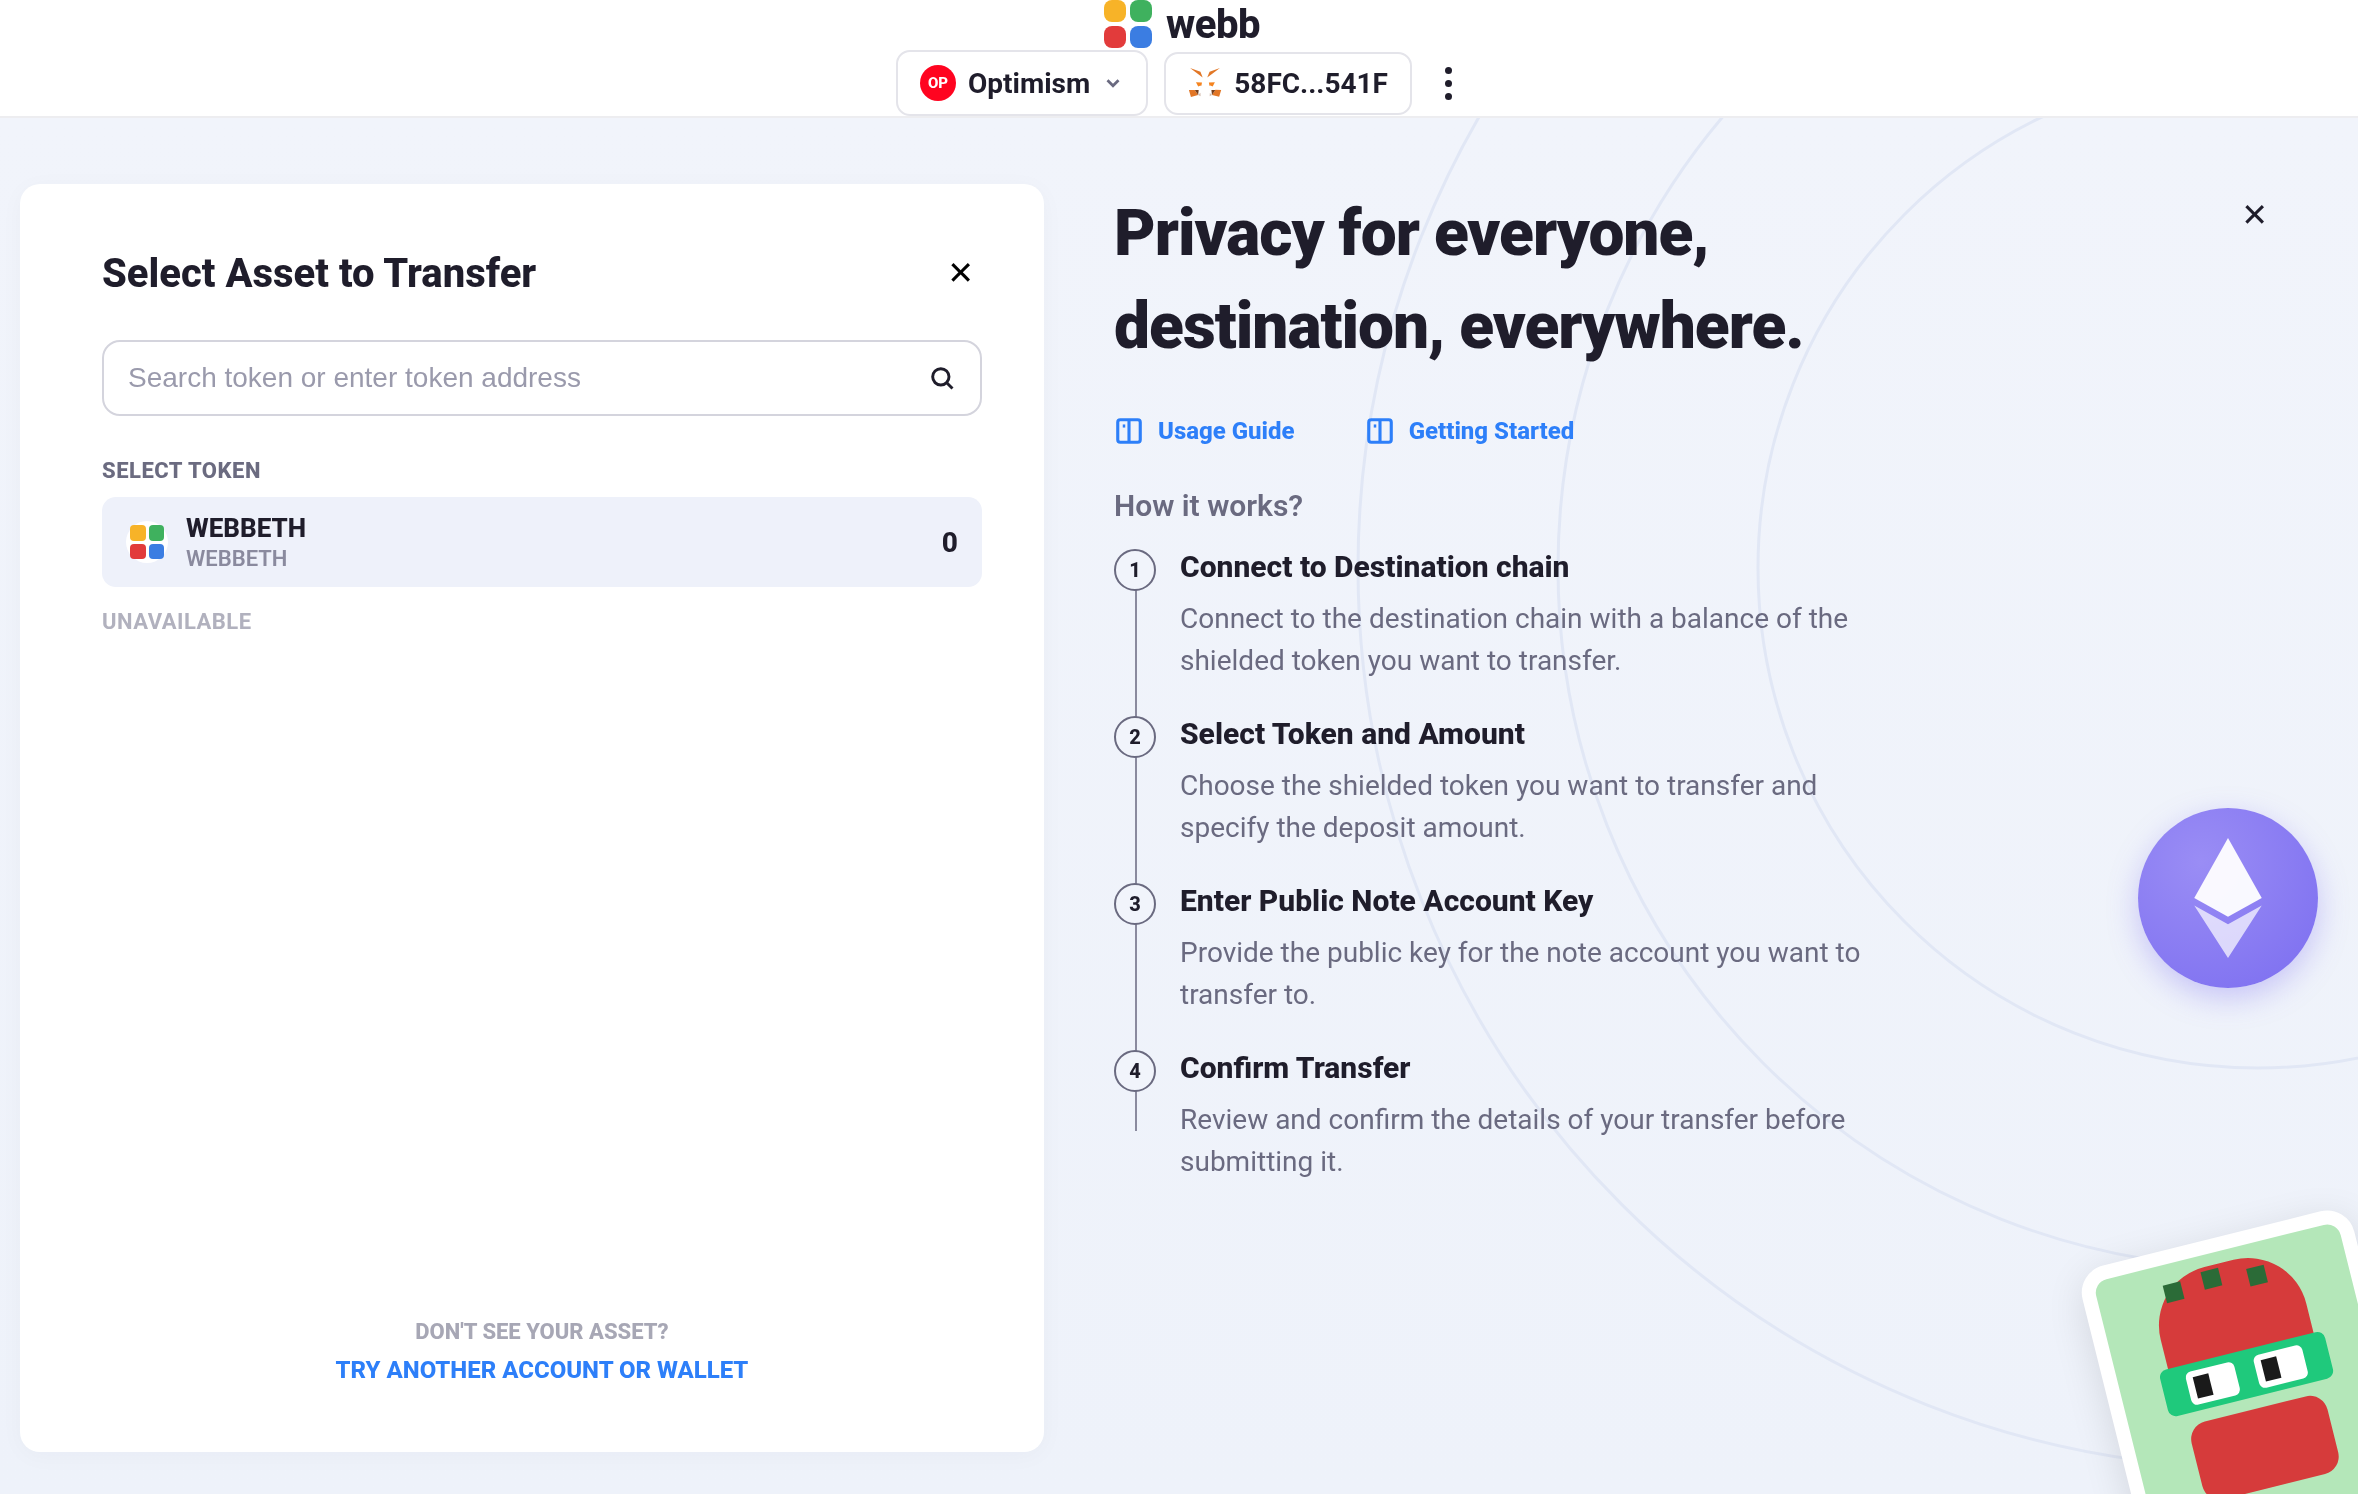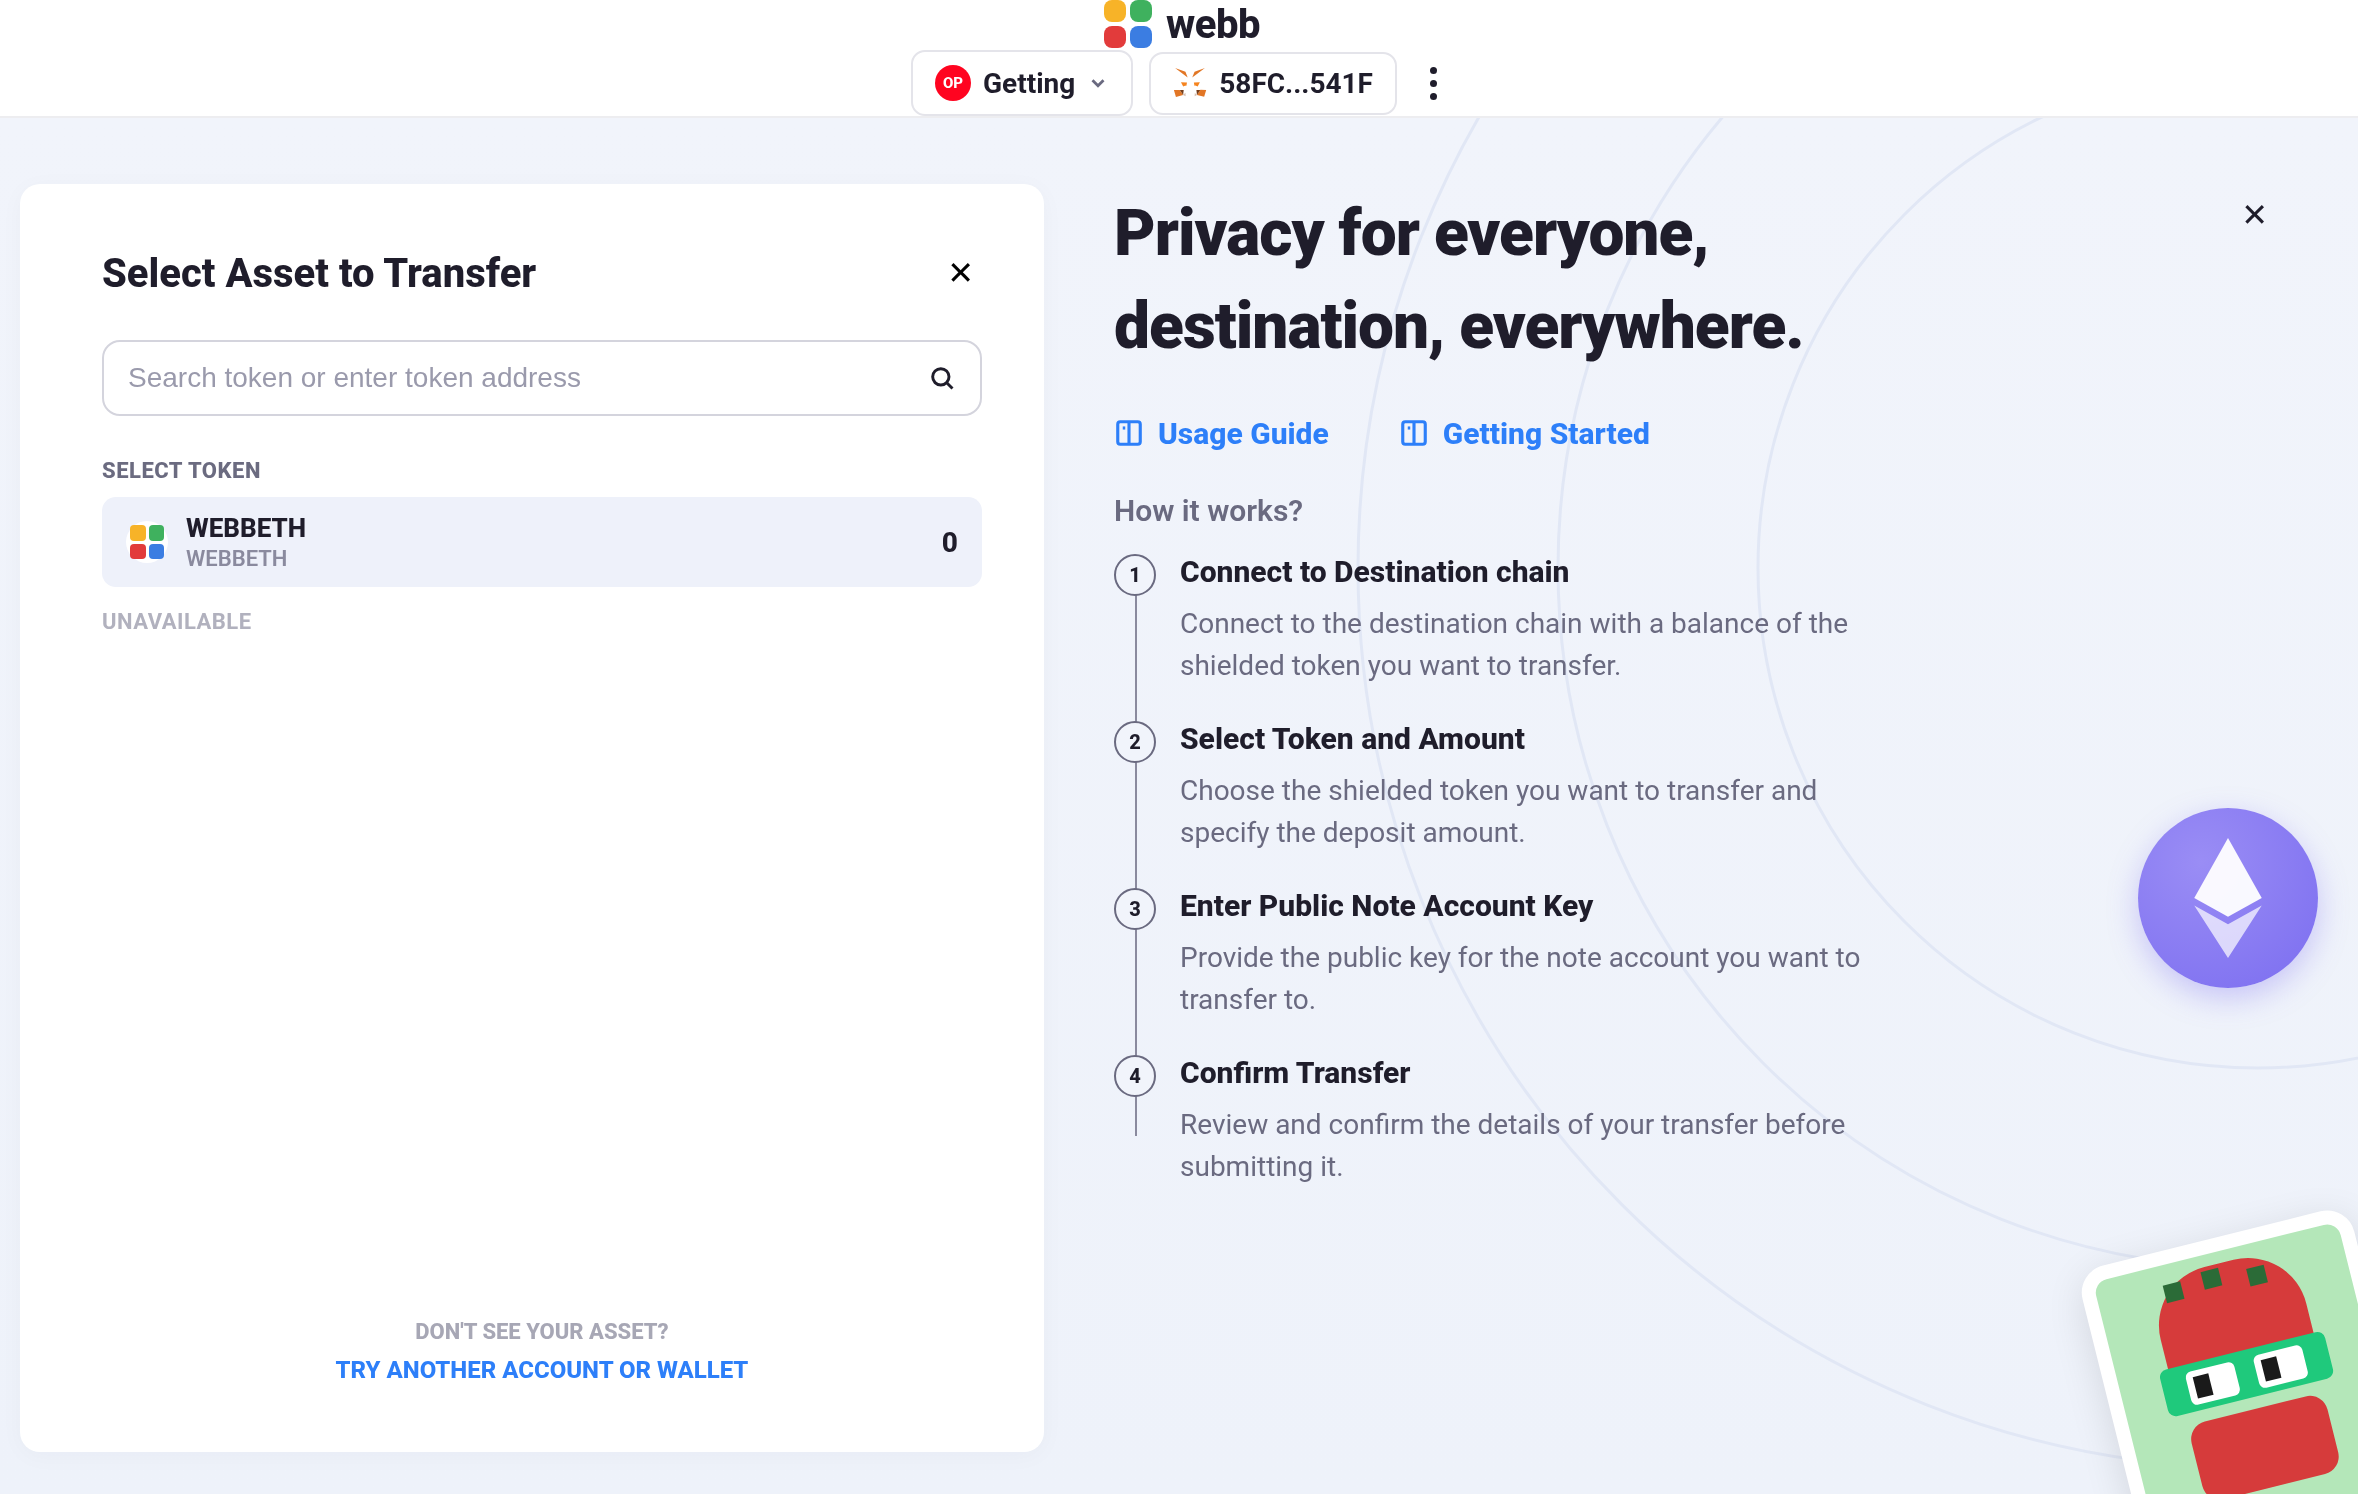--- a/index.html
+++ b/index.html
@@ -222,21 +222,21 @@
 }
 .info-links {
   display: flex;
   gap: 70px;
   margin-top: 42px;
 }
 .info-link {
   display: flex;
   align-items: center;
   gap: 14px;
-  font-size: 30px;
+  font-size: 24px;
   font-weight: 800;
   color: #2d7ff9;
   cursor: pointer;
 }
 .book-icon { width: 30px; height: 30px; stroke: #2d7ff9; fill: none; stroke-width: 2.5; }
 
 .how-label {
   margin-top: 42px;
   font-size: 30px;
   font-weight: 600;
@@ -360,21 +360,21 @@
       <div class="logo-dot y"></div>
         <div class="logo-dot g"></div>
       <div class="logo-dot r"></div>
         <div class="logo-dot b"></div>
     </div>
     <div class="logo-text">webb</div>
   </div>
   <div class="header-right">
     <div class="pill">
       <div class="net-badge">OP</div>
-      <span>Getting</span>
+      <span>Optimism</span>
       <svg width="22" height="22" viewBox="0 0 24 24" fill="none" stroke="#6a6a80" stroke-width="3">
           <polyline points="6 9 12 15 18 9"></polyline>
         </svg>
     </div>
     <div class="pill">
       <svg class="fox-icon" viewBox="0 0 35 33">
         <path fill="#E17726" d="M32.9 1 19.8 10.7l2.4-5.7z"></path>
         <path fill="#E27625" d="M2.1 1l13 9.8-2.3-5.8zM28.2 23.5l-3.5 5.3 7.4 2 2.1-7.2zM.9 23.7l2.1 7.2 7.4-2-3.5-5.3z"></path>
         <path fill="#D5BFB2" d="M10.3 28.9l2.7 1.3-.2-3.7-.3.2zM24.7 28.9l-2.2-2.2-.2 3.5z"></path>
         <path fill="#CC6228" d="M13.8 18.6l-3.3 1 2.3-1.1zM21.2 18.6l1 .1 2.3 1z"></path>

